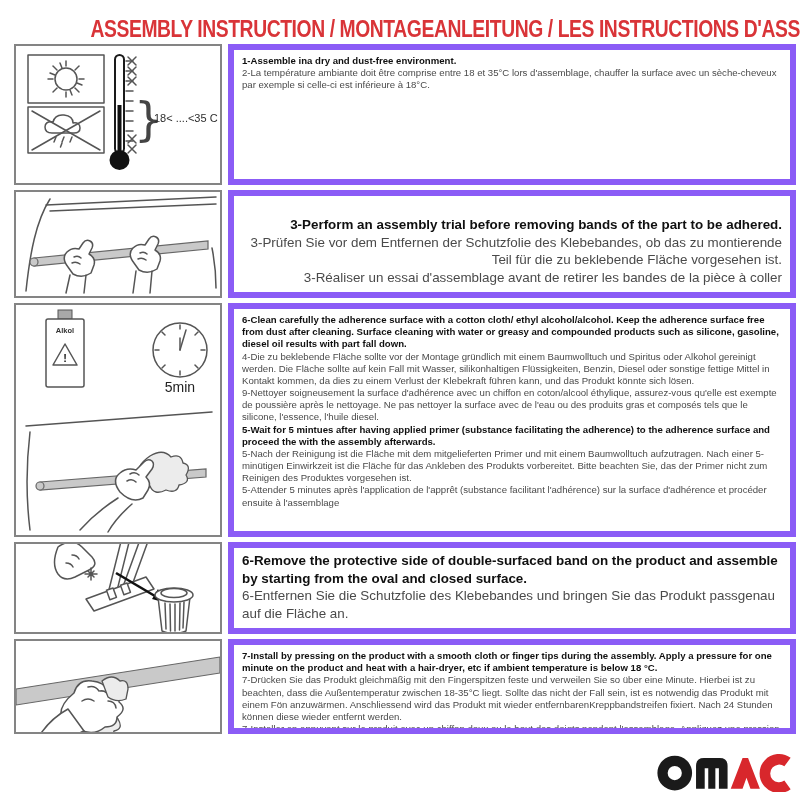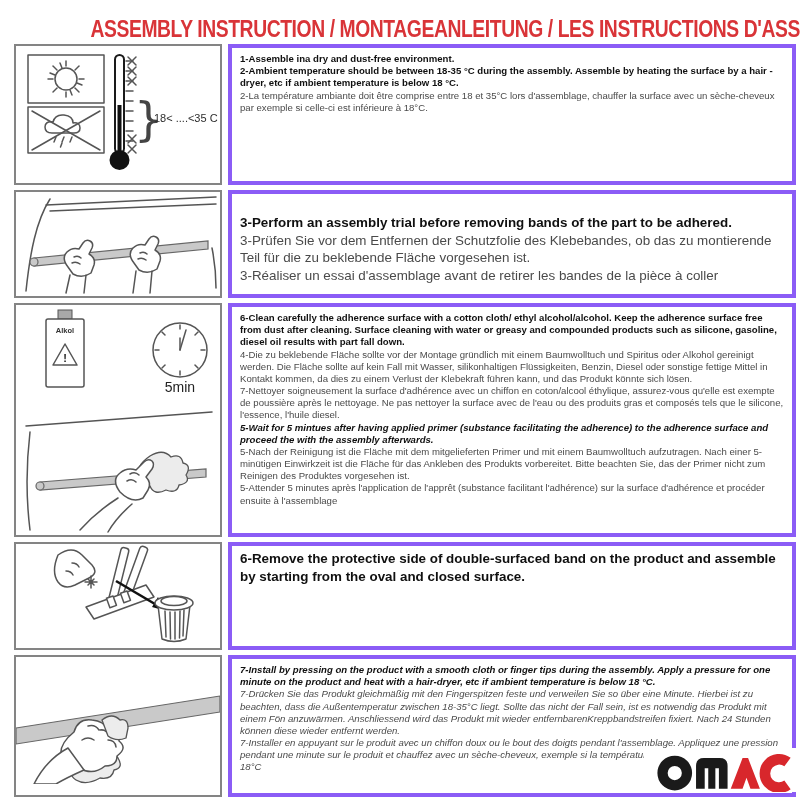--- a/index.html
+++ b/index.html
@@ -15,29 +15,29 @@
     display:inline-block;transform:scaleX(0.84);transform-origin:center;
     color:#d93438;font-size:23px;font-weight:bold;letter-spacing:-0.5px;
   }
   .row{display:flex;margin-bottom:5px;}
   .illu{
     width:208px;min-width:208px;border:2px solid #848484;margin-right:6px;
     box-sizing:border-box;background:#fff;display:flex;align-items:center;justify-content:center;
     overflow:hidden;
   }
   .txt{
-    flex:1;border:4px solid #8b5cf6;box-sizing:border-box;
+    flex:1;border:6px solid #8b5cf6;box-sizing:border-box;
     padding:5px 8px;overflow:hidden;background:#fff;
   }
-  .r1{height:141px;} .r2{height:108px;} .r3{height:234px;} .r4{height:108px;} .r5{height:142px;font-style:italic;}
+  .r1{height:141px;} .r2{height:108px;text-align:right;} .r3{height:234px;} .r4{height:92px;} .r5{height:95px;}
   .txt p{margin:0;font-size:9.6px;line-height:1.27;}
   .txt .b{font-weight:bold;color:#101010;}
   .txt .n{color:#4a4a4a;}
   .gap{margin-top:9px;}
-  .gap-lg{margin-top:13px;font-style:italic;}
+  .gap-lg{margin-top:13px;}
   .big p{font-size:13.4px;line-height:1.32;}
   .pad-top{padding-top:20px;}
   .pad-sm{padding-top:4px;}
   .logo{
     position:absolute;right:4px;bottom:8px;background:#fff;padding:3px 0 0 12px;
   }
   svg{display:block;}
   .sk{stroke:#555;fill:none;stroke-width:1.5;stroke-linecap:round;stroke-linejoin:round;}
   .skf{stroke:#555;fill:#fff;stroke-width:1.5;stroke-linecap:round;stroke-linejoin:round;}
   .bar{fill:#c9c9c9;stroke:#666;stroke-width:1.2;}
@@ -105,21 +105,20 @@
             <path d="M112 88 l8 8 M120 88 l-8 8"></path>
             <path d="M112 98 l8 8 M120 98 l-8 8"></path>
           </g>
           <text x="118" y="88" font-size="46" fill="#444" font-family="DejaVu Sans, sans-serif">}</text>
           <text x="138" y="75" font-size="11" fill="#2d2d2d" font-family="Liberation Sans, sans-serif">18&lt; ....&lt;35 C</text>
         </g>
       </svg>
     </div>
     <div class="txt">
       <p class="b">1-Assemble ina dry and dust-free environment.</p>
-      <p class="b gap">2-Ambient temperature should be between 18-35 °C  during the assembly. Assemble by heating the surface by a hair -dryer, etc if ambient temperature is below 18 °C.</p>
       <p class="n">2-La température ambiante doit être comprise entre 18 et 35°C lors d'assemblage, chauffer la surface avec un sèche-cheveux par exemple si celle-ci est inférieure à 18°C.</p>
     </div>
   </div>
 
   <div class="row r2">
     <div class="illu">
       <svg width="204" height="102" viewBox="0 0 204 102">
         <path class="sk" stroke="#777" d="M10 98 C14 60 20 28 34 6"></path>
         <path class="sk" stroke="#777" d="M30 12 L200 4"></path>
         <path class="sk" stroke="#777" d="M34 18 L200 11"></path>
@@ -186,21 +185,21 @@
           <path class="cloth" d="M134 150 q13 -8 21 1 q10 -4 12 6 q9 2 3 12 q5 8 -7 10 q-2 9 -13 5 q-12 6 -16 -4 q-10 1 -9 -10 q-7 -9 9 -20 z"></path>
           <path class="skf" d="M104 186 q-9 -12 0 -19 q7 -6 16 -3 l8 -8 q4 -4 8 -1 q3 3 0 8 l-6 8 q6 6 2 13 l-5 8 q-11 6 -23 -6 z"></path>
           <path class="sk" stroke-width="1" d="M114 168 q5 -3 9 1 M111 175 q5 -3 9 1"></path>
           <path class="sk" d="M102 192 Q80 206 64 224 M116 198 Q100 212 92 226"></path>
         </g>
       </svg>
     </div>
     <div class="txt">
       <p class="b">6-Clean carefully the adherence surface with a cotton cloth/ ethyl alcohol/alcohol. Keep the adherence surface free from dust after cleaning. Surface cleaning with water or greasy and compounded products such as silicone, gasoline, diesel oil results with part fall down.</p>
       <p class="n">4-Die zu beklebende Fläche sollte vor der Montage gründlich mit einem Baumwolltuch und Spiritus oder Alkohol gereinigt werden. Die Fläche sollte auf kein Fall mit Wasser, silikonhaltigen Flüssigkeiten, Benzin, Diesel oder sonstige fettige Mittel in Kontakt kommen, da dies zu einem Verlust der Klebekraft führen kann, und das Produkt könnte sich lösen.</p>
-      <p class="n">7-Nettoyer soigneusement la surface d'adhérence avec un chiffon en coton/alcool éthylique, assurez-vous qu'elle est exempte de poussière après le nettoyage. Ne pas nettoyer la surface avec de l'eau ou des produits gras et composés tels que le silicone, l'essence, l'huile diesel.</p>
+      <p class="n">9-Nettoyer soigneusement la surface d'adhérence avec un chiffon en coton/alcool éthylique, assurez-vous qu'elle est exempte de poussière après le nettoyage. Ne pas nettoyer la surface avec de l'eau ou des produits gras et composés tels que le silicone, l'essence, l'huile diesel.</p>
       <p class="b gap-lg">5-Wait for 5 mintues after having applied primer (substance facilitating the adherence) to the adherence surface and proceed the with the assembly afterwards.</p>
       <p class="n">5-Nach der Reinigung ist die Fläche mit dem mitgelieferten Primer und mit einem Baumwolltuch aufzutragen. Nach einer 5-minütigen Einwirkzeit ist die Fläche für das Ankleben des Produkts vorbereitet. Bitte beachten Sie, das der Primer nicht zum Reinigen des Produktes vorgesehen ist.</p>
       <p class="n">5-Attender 5 minutes après l'application de l'apprêt (substance facilitant l'adhérence) sur la surface d'adhérence et procéder ensuite à l'assemblage</p>
     </div>
   </div>
 
   <div class="row r4">
     <div class="illu">
       <svg width="204" height="102" viewBox="0 0 204 102">
 
@@ -234,20 +233,21 @@
               <line x1="154" y1="67" x2="154.5" y2="94"></line>
             <line x1="159" y1="67" x2="159" y2="94"></line>
               <line x1="164" y1="66" x2="163.5" y2="93"></line>
             <line x1="168" y1="65" x2="167" y2="91"></line>
           </g>
         </g>
       </svg>
     </div>
     <div class="txt big pad-sm">
       <p class="b">6-Remove the protective side of double-surfaced band on the product and assemble by starting from the oval and closed surface.</p>
+      <p class="n">6-Entfernen Sie die Schutzfolie des Klebebandes und bringen Sie das Produkt passgenau auf die Fläche an.</p>
     </div>
   </div>
 
   <div class="row r5">
     <div class="illu">
       <svg width="204" height="116" viewBox="0 0 204 116">
         <polygon class="bar" points="0,60 204,28 204,44 0,76"></polygon>
 
         <path class="cloth" d="M64 96 q-14 10 -4 16 q10 6 24 -2 q12 2 14 -8 q10 -2 4 -12 l-10 -12 l-22 6 z"></path>
 

